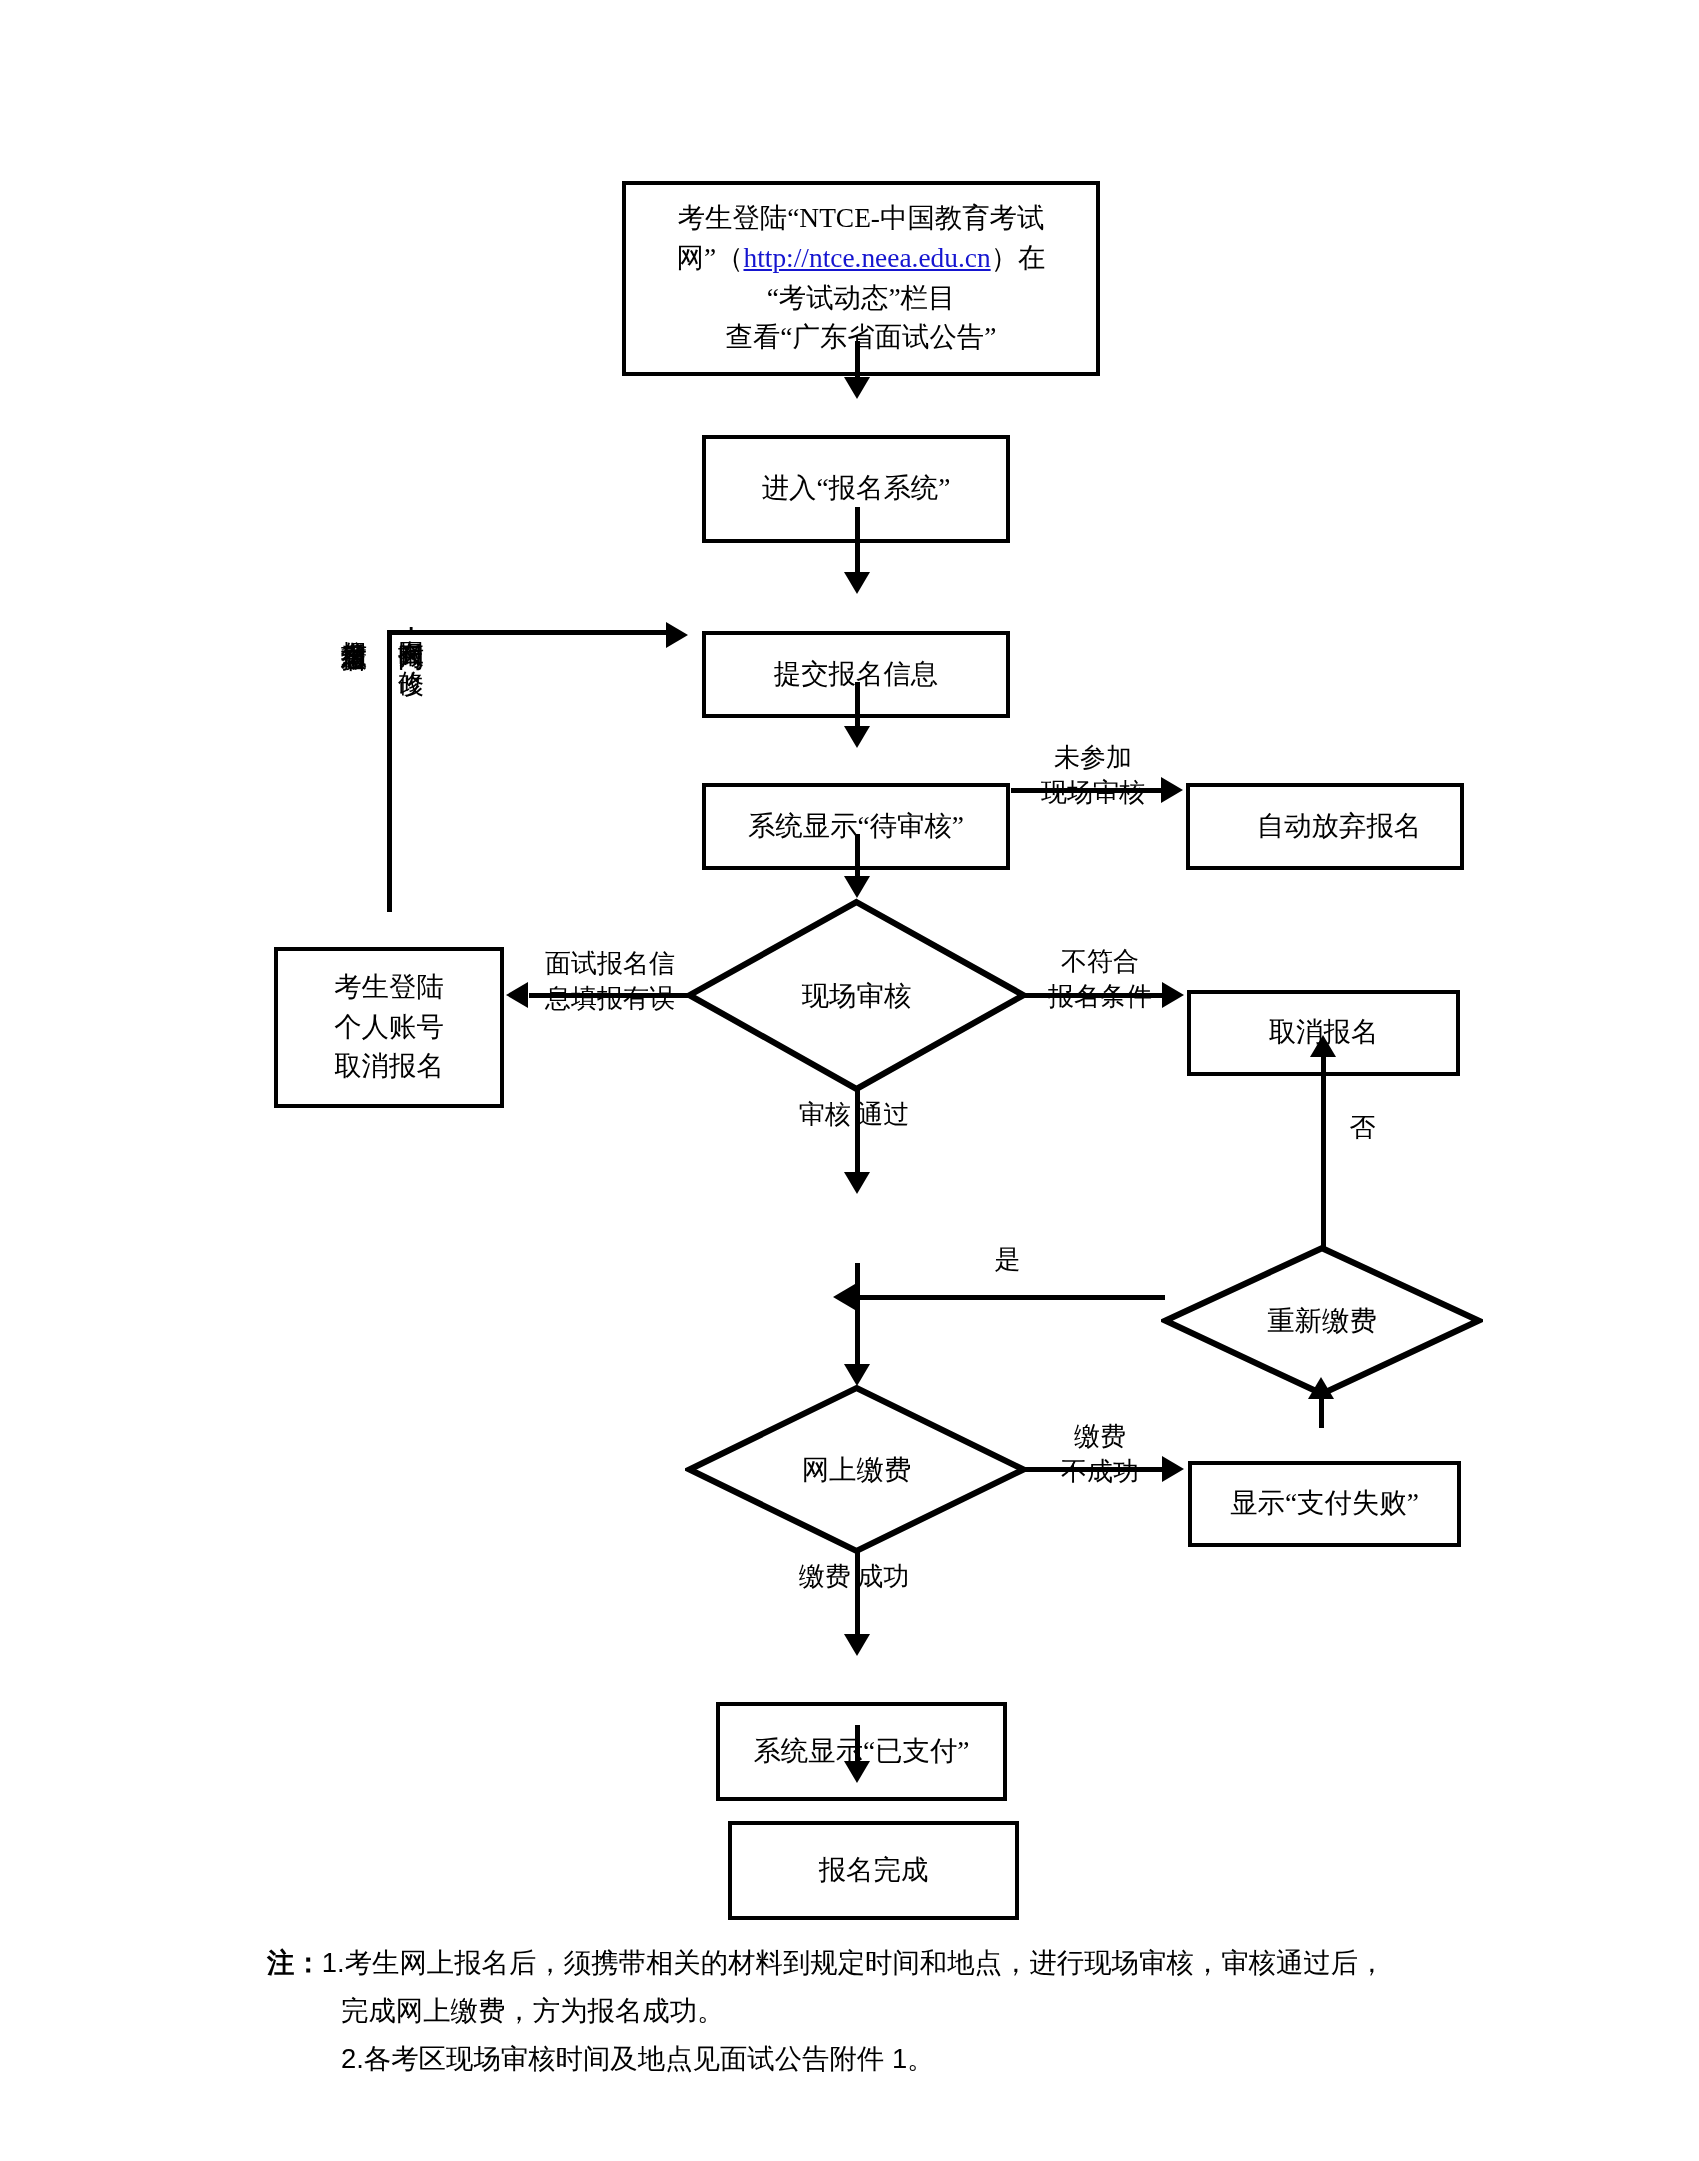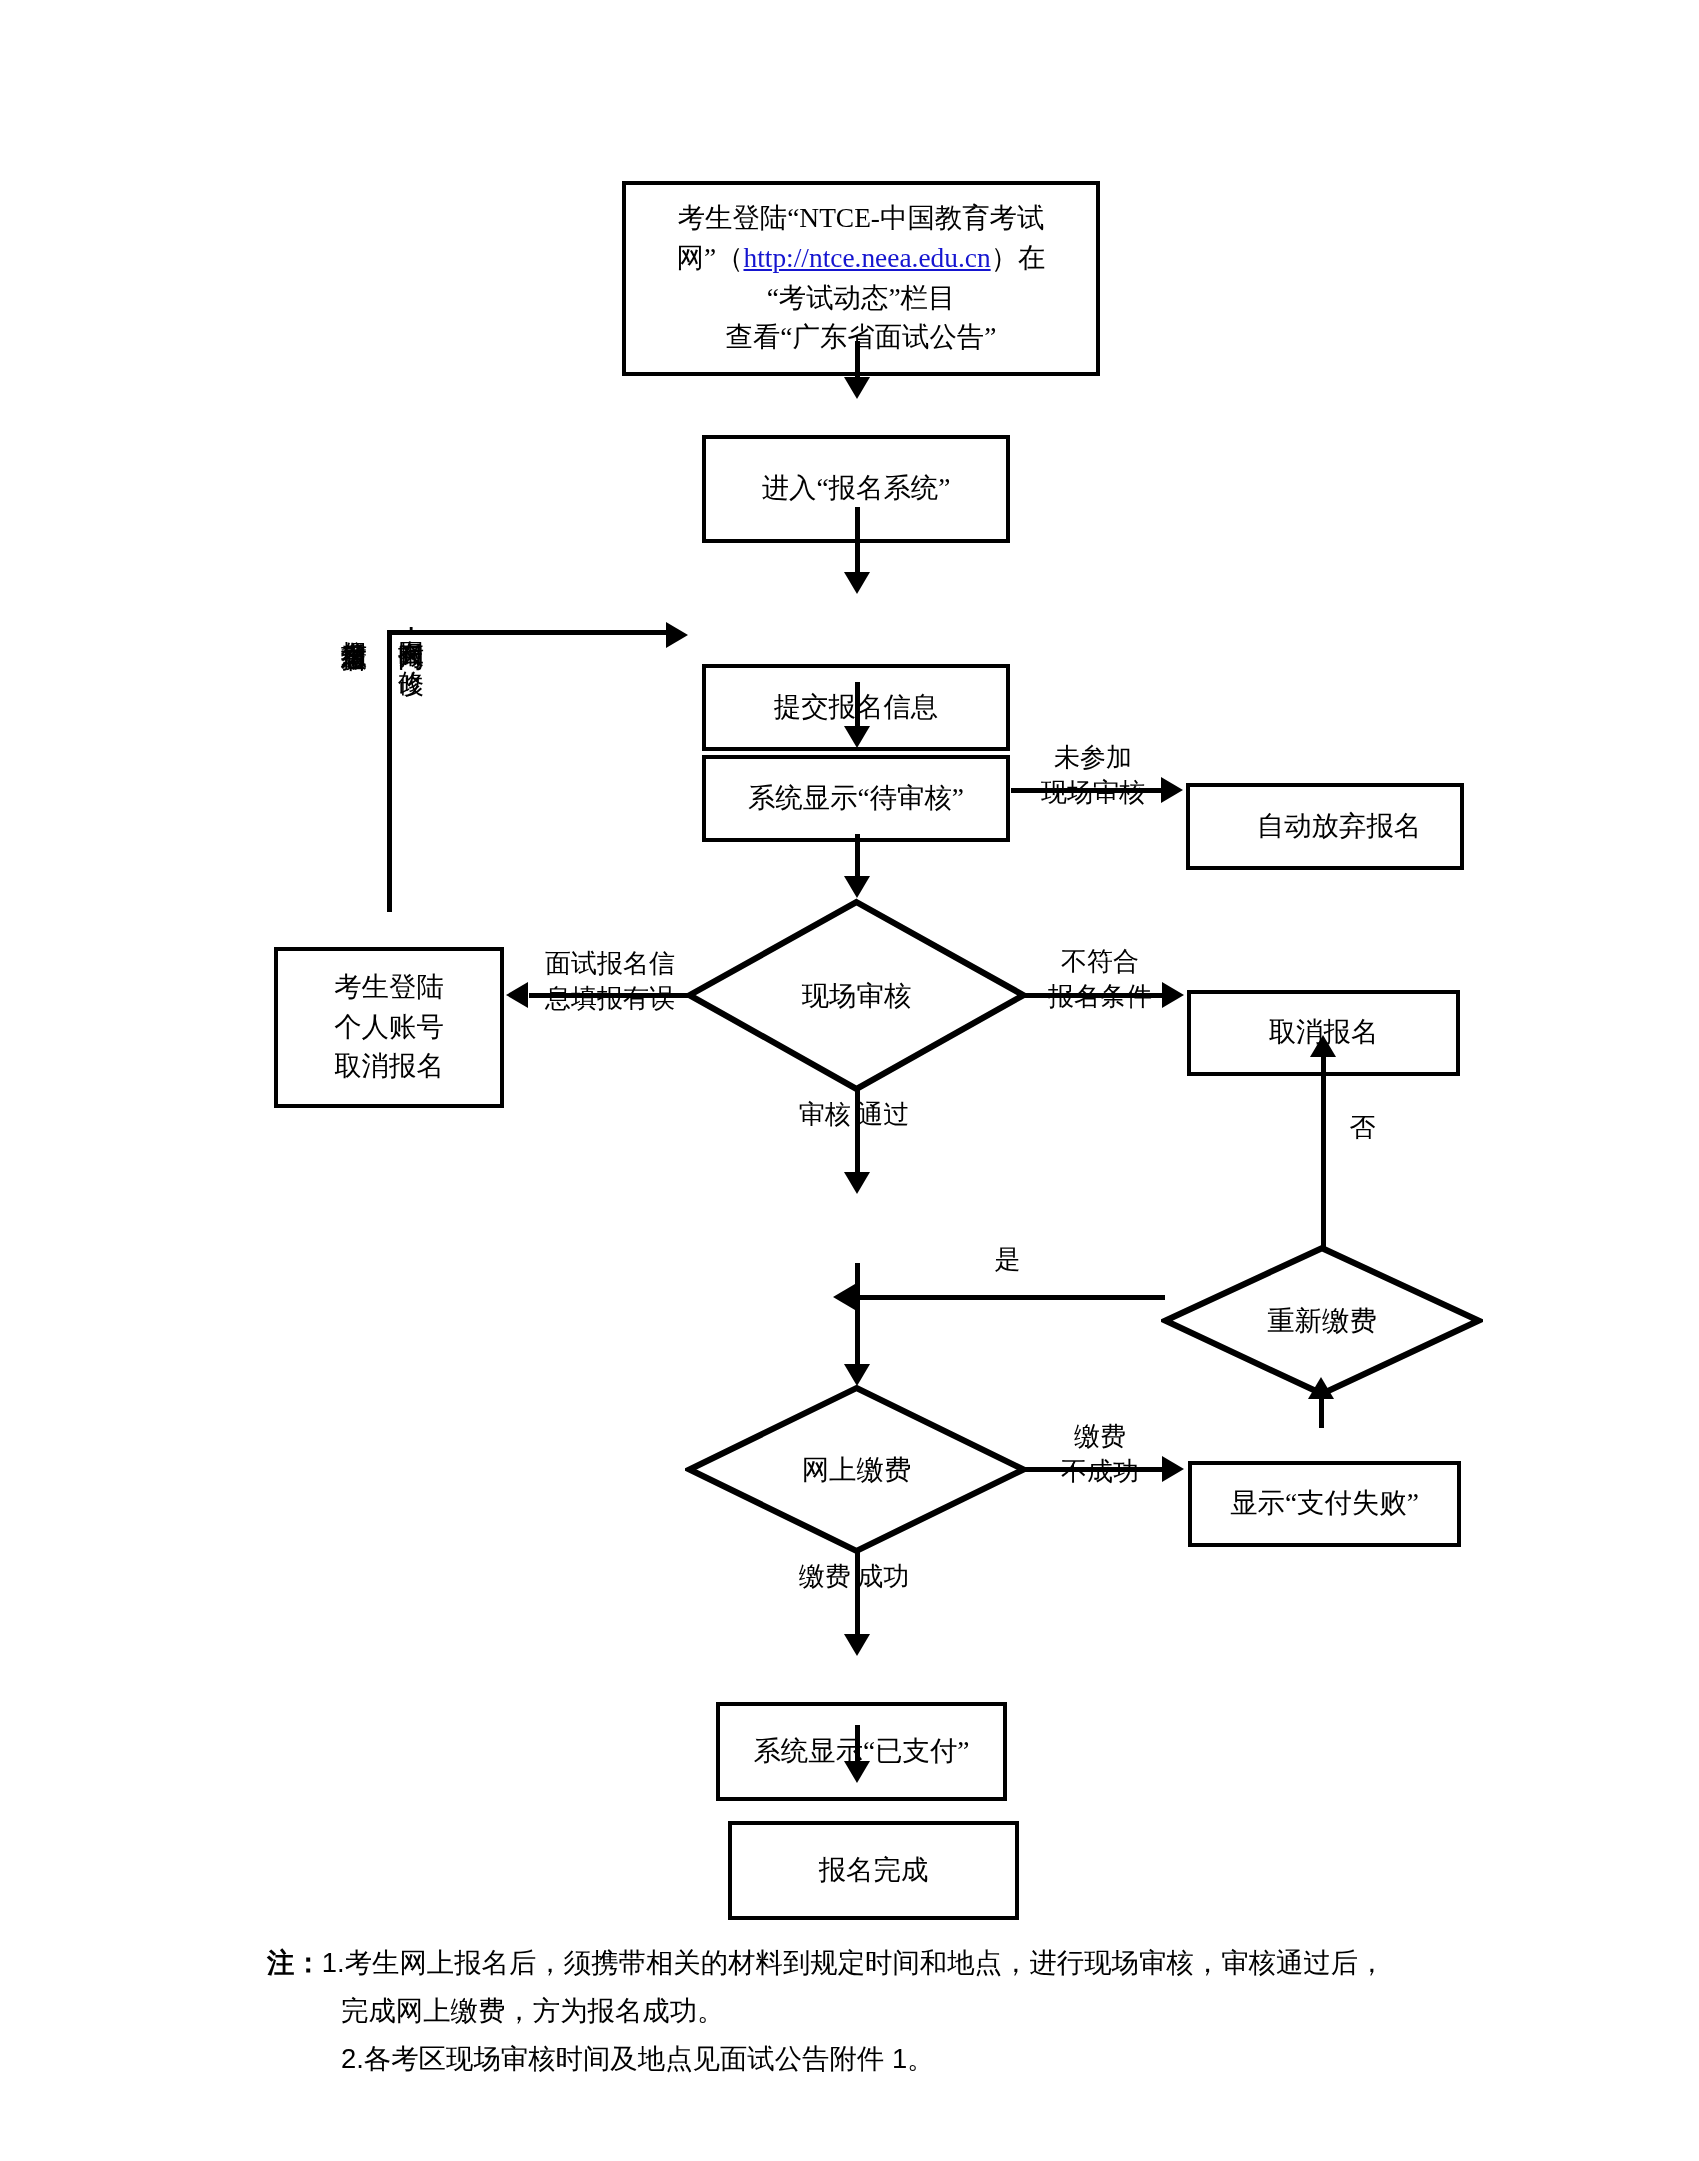--- a/index.html
+++ b/index.html
@@ -77,35 +77,35 @@
   <div class="ln lnv" style="left:855px; top:341px; height:38px;"></div>
   <div class="arrow arr-down" style="left:844px; top:377px;"></div>
 
   <div class="node" style="left:702px; top:399px; width:308px; height:108px;">
     <div class="inner">进入“报名系统”</div>
   </div>
 
   <div class="ln lnv" style="left:855px; top:507px; height:67px;"></div>
   <div class="arrow arr-down" style="left:844px; top:572px;"></div>
 
-  <div class="node" style="left:702px; top:628px; width:308px; height:87px;">
+  <div class="node" style="left:702px; top:595px; width:308px; height:87px;">
     <div class="inner">提交报名信息</div>
   </div>
 
   <div class="ln lnv" style="left:387px; top:630px; height:282px;"></div>
   <div class="ln lnh" style="left:387px; top:630px; width:281px;"></div>
   <div class="arrow arr-right" style="left:666px; top:622px;"></div>
 
   <div class="vlbl" style="left:339px; top:620px; height:274px;">报考信息重新报名</div>
   <div class="vlbl" style="left:396px; top:620px; height:295px;">在网报时间内，修改</div>
 
   <div class="ln lnv" style="left:855px; top:682px; height:47px;"></div>
   <div class="arrow arr-down" style="left:844px; top:726px;"></div>
 
-  <div class="node" style="left:702px; top:719px; width:308px; height:87px;">
+  <div class="node" style="left:702px; top:747px; width:308px; height:87px;">
     <div class="inner">系统显示“待审核”</div>
   </div>
 
   <div class="ln lnh" style="left:1011px; top:788px; width:152px;"></div>
   <div class="arrow arr-right" style="left:1161px; top:777px;"></div>
   <div class="lbl" style="left:1021px; top:740px; width:144px;">未参加
 现场审核</div>
 
   <div class="node" style="left:1186px; top:747px; width:278px; height:87px;padding-left:28px;">
     <div class="inner">自动放弃报名</div>

